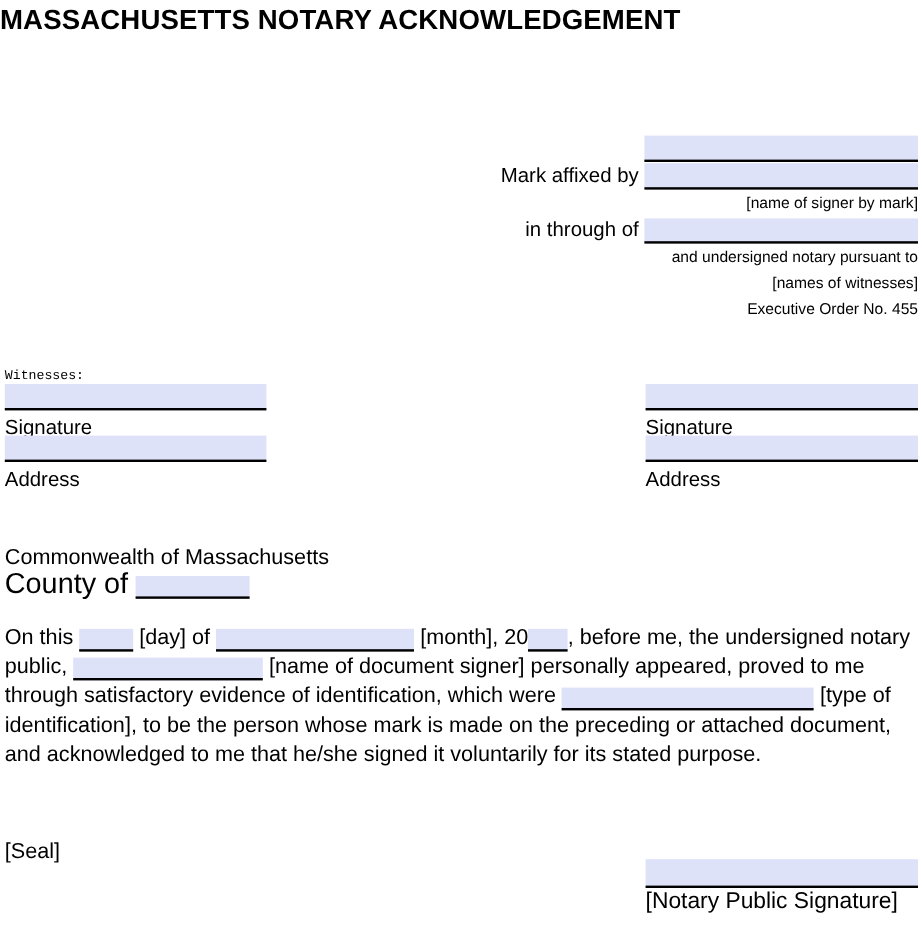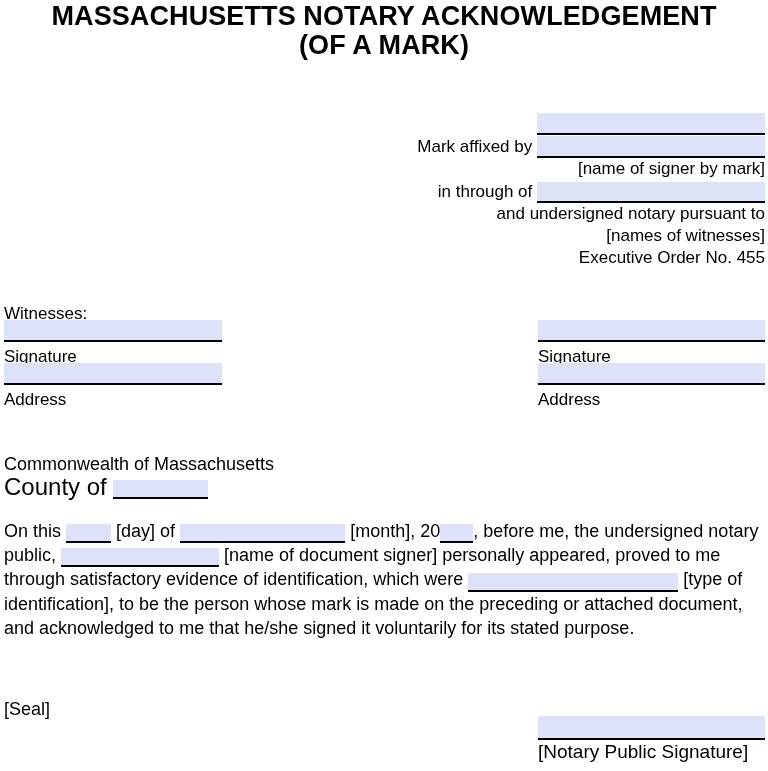--- a/index.html
+++ b/index.html
@@ -18,23 +18,22 @@
   }
 
   .page {
     position: relative;
     width: 768px;
     height: 771px;
   }
 
   
   .doc-title {
-    text-align: center;
     font-weight: bold;
-    font-size: 27px;
+    font-size: 23px;
     line-height: 29px;
     letter-spacing: 0.1px;
     margin: 0;
     padding-top: 2px;
   }
   .doc-title .line2 {
     display: block;
   }
 
   
@@ -75,31 +74,32 @@
     width: 228px;
     height: 20px;
   }
   .fld-presence {
     width: 228px;
     height: 19px;
   }
   .caption-right {
     display: block;
     text-align: right;
-    font-size: 17px;
+    font-size: 13px;
     line-height: 22px;
   }
 
   
   .witness-heading {
     position: absolute;
     left: 4px;
     top: 304px;
-    font-size: 17px;
+    font-size: 11px;
     line-height: 20px;
+    font-family: Liberation Mono, monospace;
   }
 
   .wit-sig-field {
     position: absolute;
     width: 218px;
     height: 20px;
     background: #dee2f8;
     border-bottom: 2px solid #000000;
   }
   .wit-label {
@@ -172,21 +172,20 @@
     white-space: nowrap;
   }
 </style>
 </head>
 <body>
 
 <div class="page">
 
   <h1 class="doc-title">
     <span>MASSACHUSETTS NOTARY ACKNOWLEDGEMENT</span>
-    <span class="line2">(OF A MARK)</span>
   </h1>
 
   <div class="upper-block">
 
     <div class="upper-row">
       <span class="field fld-markblank"></span>
     </div>
 
     <div class="upper-row">
       <span class="rlabel">Mark affixed by</span>

